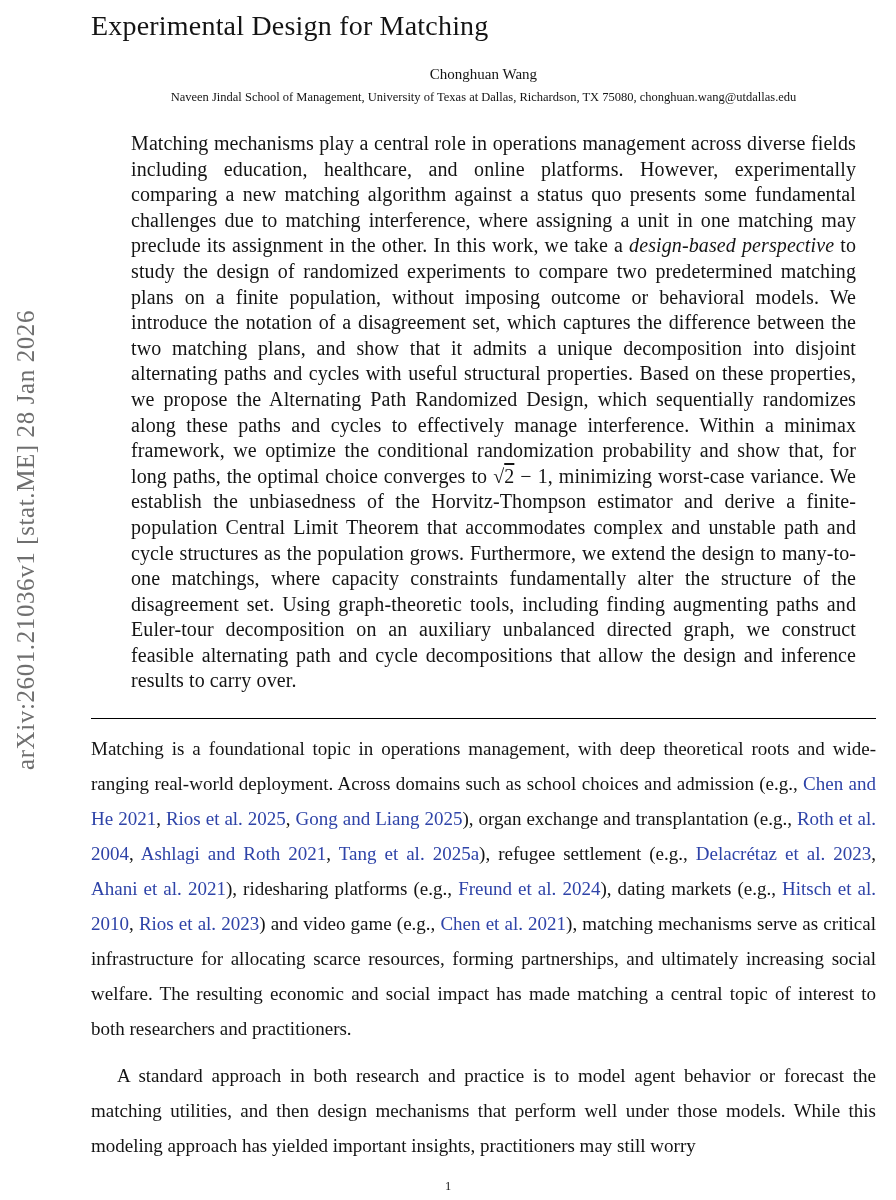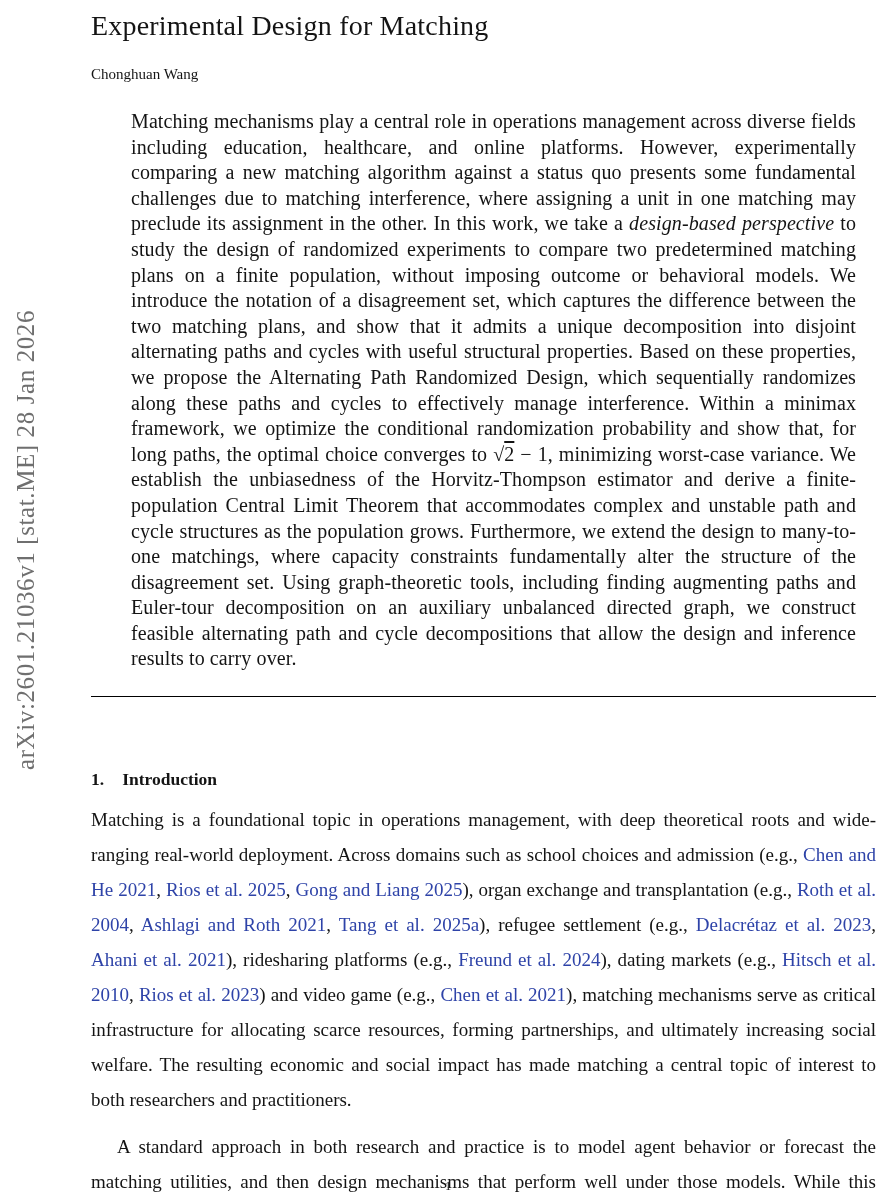--- a/index.html
+++ b/index.html
@@ -23,21 +23,21 @@
   .paper-title {
     margin: 0;
     padding-top: 10px;
     text-align: left;
     font-size: 28px;
     font-weight: normal;
     letter-spacing: 0.2px;
   }
   .author {
     margin-top: 24px;
-    text-align: left;
+    text-align: center;
     font-size: 15px;
   }
   .affiliation {
     margin-top: 7px;
     text-align: center;
     font-size: 12.5px;
   }
   .abstract {
     margin: 26px 20px 0 40px;
     font-size: 20px;
@@ -113,29 +113,27 @@
 <div class="page">
 
   <div class="arxiv-watermark">arXiv:2601.21036v1  [stat.ME]  28 Jan 2026</div>
 
   <div class="content">
 
     <h1 class="paper-title">Experimental Design for Matching</h1>
 
     <div class="author">Chonghuan Wang</div>
 
+    <div class="affiliation">Naveen Jindal School of Management, University of Texas at Dallas, Richardson, TX 75080, chonghuan.wang@utdallas.edu</div>
 
     <div class="abstract"><span>Matching mechanisms play a central role in operations management across diverse fields including education, healthcare, and online platforms. However, experimentally comparing a new matching algorithm against a status quo presents some fundamental challenges due to matching interference, where assigning a unit in one matching may preclude its assignment in the other. In this work, we take a </span><span class="em">design-based perspective</span><span> to study the design of randomized experiments to compare two predetermined matching plans on a finite population, without imposing outcome or behavioral models. We introduce the notation of a disagreement set, which captures the difference between the two matching plans, and show that it admits a unique decomposition into disjoint alternating paths and cycles with useful structural properties. Based on these properties, we propose the Alternating Path Randomized Design, which sequentially randomizes along these paths and cycles to effectively manage interference. Within a minimax framework, we optimize the conditional randomization probability and show that, for long paths, the optimal choice converges to </span><span>√</span><span class="ov">2</span><span> − 1, minimizing worst-case variance. We establish the unbiasedness of the Horvitz-Thompson estimator and derive a finite-population Central Limit Theorem that accommodates complex and unstable path and cycle structures as the population grows. Furthermore, we extend the design to many-to-one matchings, where capacity constraints fundamentally alter the structure of the disagreement set. Using graph-theoretic tools, including finding augmenting paths and Euler-tour decomposition on an auxiliary unbalanced directed graph, we construct feasible alternating path and cycle decompositions that allow the design and inference results to carry over.</span></div>
 
 
     <hr class="rule">
 
-    <div class="section-heading">
-      <span class="sec-num">1.</span><span class="sec-title">Introduction</span>
-    </div>
 
     <p class="body-par"><span>Matching is a foundational topic in operations management, with deep theoretical roots and wide-ranging real-world deployment. Across domains such as school choices and admission (e.g., </span><span class="cite">Chen and He 2021</span><span>, </span><span class="cite">Rios et al. 2025</span><span>, </span><span class="cite">Gong and Liang 2025</span><span>), organ exchange and transplantation (e.g., </span><span class="cite">Roth et al. 2004</span><span>, </span><span class="cite">Ashlagi and Roth 2021</span><span>, </span><span class="cite">Tang et al. 2025a</span><span>), refugee settlement (e.g., </span><span class="cite">Delacrétaz et al. 2023</span><span>, </span><span class="cite">Ahani et al. 2021</span><span>), ridesharing platforms (e.g., </span><span class="cite">Freund et al. 2024</span><span>), dating markets (e.g., </span><span class="cite">Hitsch et al. 2010</span><span>, </span><span class="cite">Rios et al. 2023</span><span>) and video game (e.g., </span><span class="cite">Chen et al. 2021</span><span>), matching mechanisms serve as critical infrastructure for allocating scarce resources, forming partnerships, and ultimately increasing social welfare. The resulting economic and social impact has made matching a central topic of interest to both researchers and practitioners.</span></p>
 
     <p class="body-par indented"><span>A standard approach in both research and practice is to model agent behavior or forecast the matching utilities, and then design mechanisms that perform well under those models. While this modeling approach has yielded important insights, practitioners may still worry</span></p>
 
   </div>
 
   <div class="page-number">1</div>
 
 </div>

